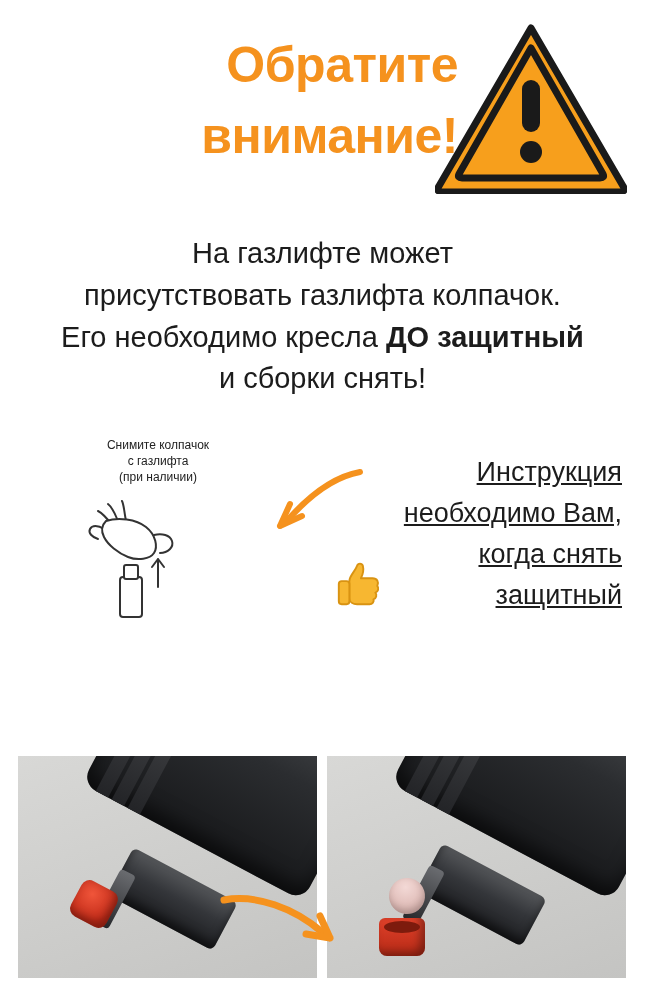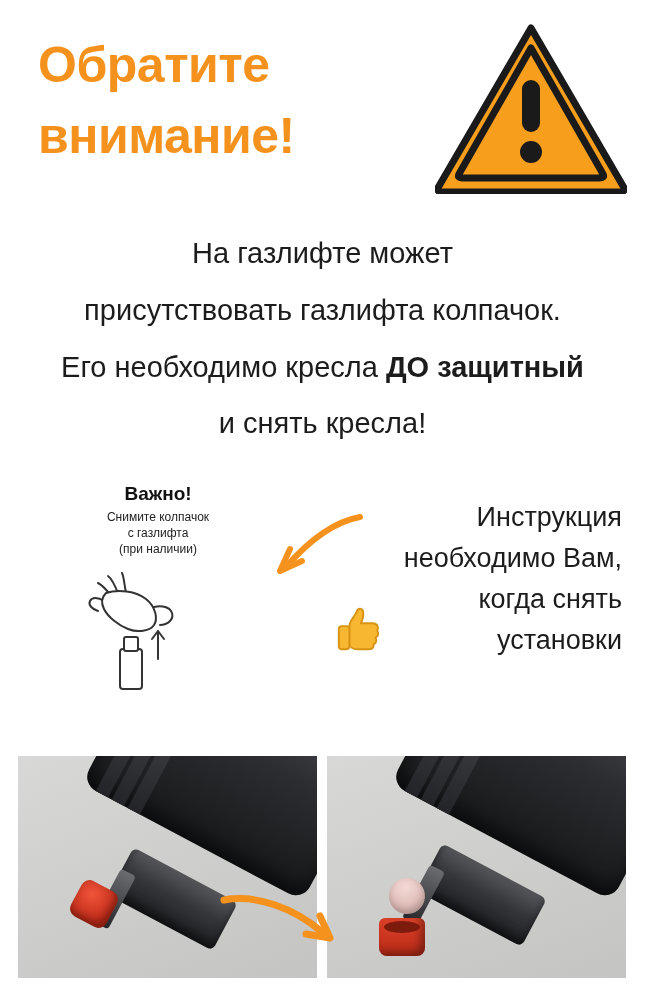--- a/index.html
+++ b/index.html
@@ -24,40 +24,40 @@
     box-sizing: border-box;
   }
   .headline {
     font-size: 50px;
     line-height: 1.42;
     font-weight: bold;
     color: #F5921E;
     letter-spacing: -0.5px;
     max-width: 420px;
   }
-  .headline .line { display: block; white-space: nowrap; }
+  .headline .line { display: block; white-space: nowrap; text-align: right; }
 
   .warn-sign {
     position: absolute;
     right: 18px;
     top: 22px;
     width: 192px;
     height: 172px;
   }
 
   
   .main-copy {
     margin: 18px 0 0 0;
     text-align: center;
     font-size: 29px;
     line-height: 1.44;
     color: #1c1c1c;
     padding: 0 14px;
   }
-  .main-copy .ln { display: block; white-space: nowrap; margin-top: 15px; }
+  .main-copy .ln { display: block; white-space: nowrap; }
   .main-copy b { font-weight: bold; }
 
   
   .mid {
     position: relative;
     margin-top: 38px;
     height: 265px;
   }
 
   
@@ -101,21 +101,21 @@
   .instruction {
     position: absolute;
     left: 352px;
     top: 14px;
     width: 270px;
     text-align: right;
     font-size: 27px;
     line-height: 1.52;
     color: #1c1c1c;
   }
-  .instruction .ln { display: block; white-space: nowrap; }
+  .instruction .ln { display: block; white-space: nowrap; text-decoration: underline; }
 
   .thumb {
     position: absolute;
     left: 334px;
     top: 122px;
     font-size: 44px;
     line-height: 1;
   }
 
   
@@ -229,27 +229,26 @@
       <rect x="87" y="58" width="18" height="52" rx="9" fill="#1a1a1a"></rect>
       <circle cx="96" cy="130" r="11" fill="#1a1a1a"></circle>
     </svg>
   </div>
 </div>
 
 <div class="main-copy">
   <span class="ln">На газлифте может</span>
   <span class="ln">присутствовать газлифта колпачок.</span>
   <span class="ln"><span>Его необходимо кресла </span><b>ДО защитный</b></span>
-  <span class="ln">и снять кресла!</span>
+  <span class="ln">и сборки снять!</span>
 </div>
 
 <div class="mid">
 
   <div class="tip-card">
-    <div class="tip-title">Важно!</div>
     <div class="tip-text">
       <span class="ln">Снимите колпачок</span>
       <span class="ln">с газлифта</span>
       <span class="ln">(при наличии)</span>
     </div>
     <div class="tip-figure">
       <svg viewBox="0 0 200 130" width="200" height="130">
         <g fill="none" stroke="#333" stroke-width="2" stroke-linecap="round" stroke-linejoin="round">
 
           <path d="M54 30 C48 22 44 18 40 16 M60 26 C56 16 54 12 50 9 M68 26 C66 16 66 10 64 6"></path>
@@ -272,21 +271,21 @@
     <svg viewBox="0 0 96 70" width="96" height="70">
       <path d="M92 6 C70 10 44 26 18 56" fill="none" stroke="#F5921E" stroke-width="6" stroke-linecap="round"></path>
       <path d="M12 60 L34 50 M12 60 L22 38" fill="none" stroke="#F5921E" stroke-width="6" stroke-linecap="round"></path>
     </svg>
   </div>
 
   <div class="instruction">
     <span class="ln">Инструкция</span>
     <span class="ln">необходимо Вам,</span>
     <span class="ln">когда снять</span>
-    <span class="ln">установки</span>
+    <span class="ln">защитный</span>
   </div>
 
   <div class="thumb">
     <svg viewBox="0 0 52 52" width="50" height="50">
       <path d="M16 22 C16 16 22 12 24 6 C25 3 29 3 30 6 C31 10 30 15 28 19 L40 19
                C45 19 47 23 45 27 C47 29 46 33 43 34 C45 36 44 40 41 41 C42 43 40 46 37 46
                L24 46 C20 46 16 44 16 40 Z" fill="#F7B731" stroke="#D99312" stroke-width="2" stroke-linejoin="round"></path>
       <rect x="5" y="22" width="11" height="24" rx="3" fill="#F7B731" stroke="#D99312" stroke-width="2"></rect>
     </svg>
   </div>

